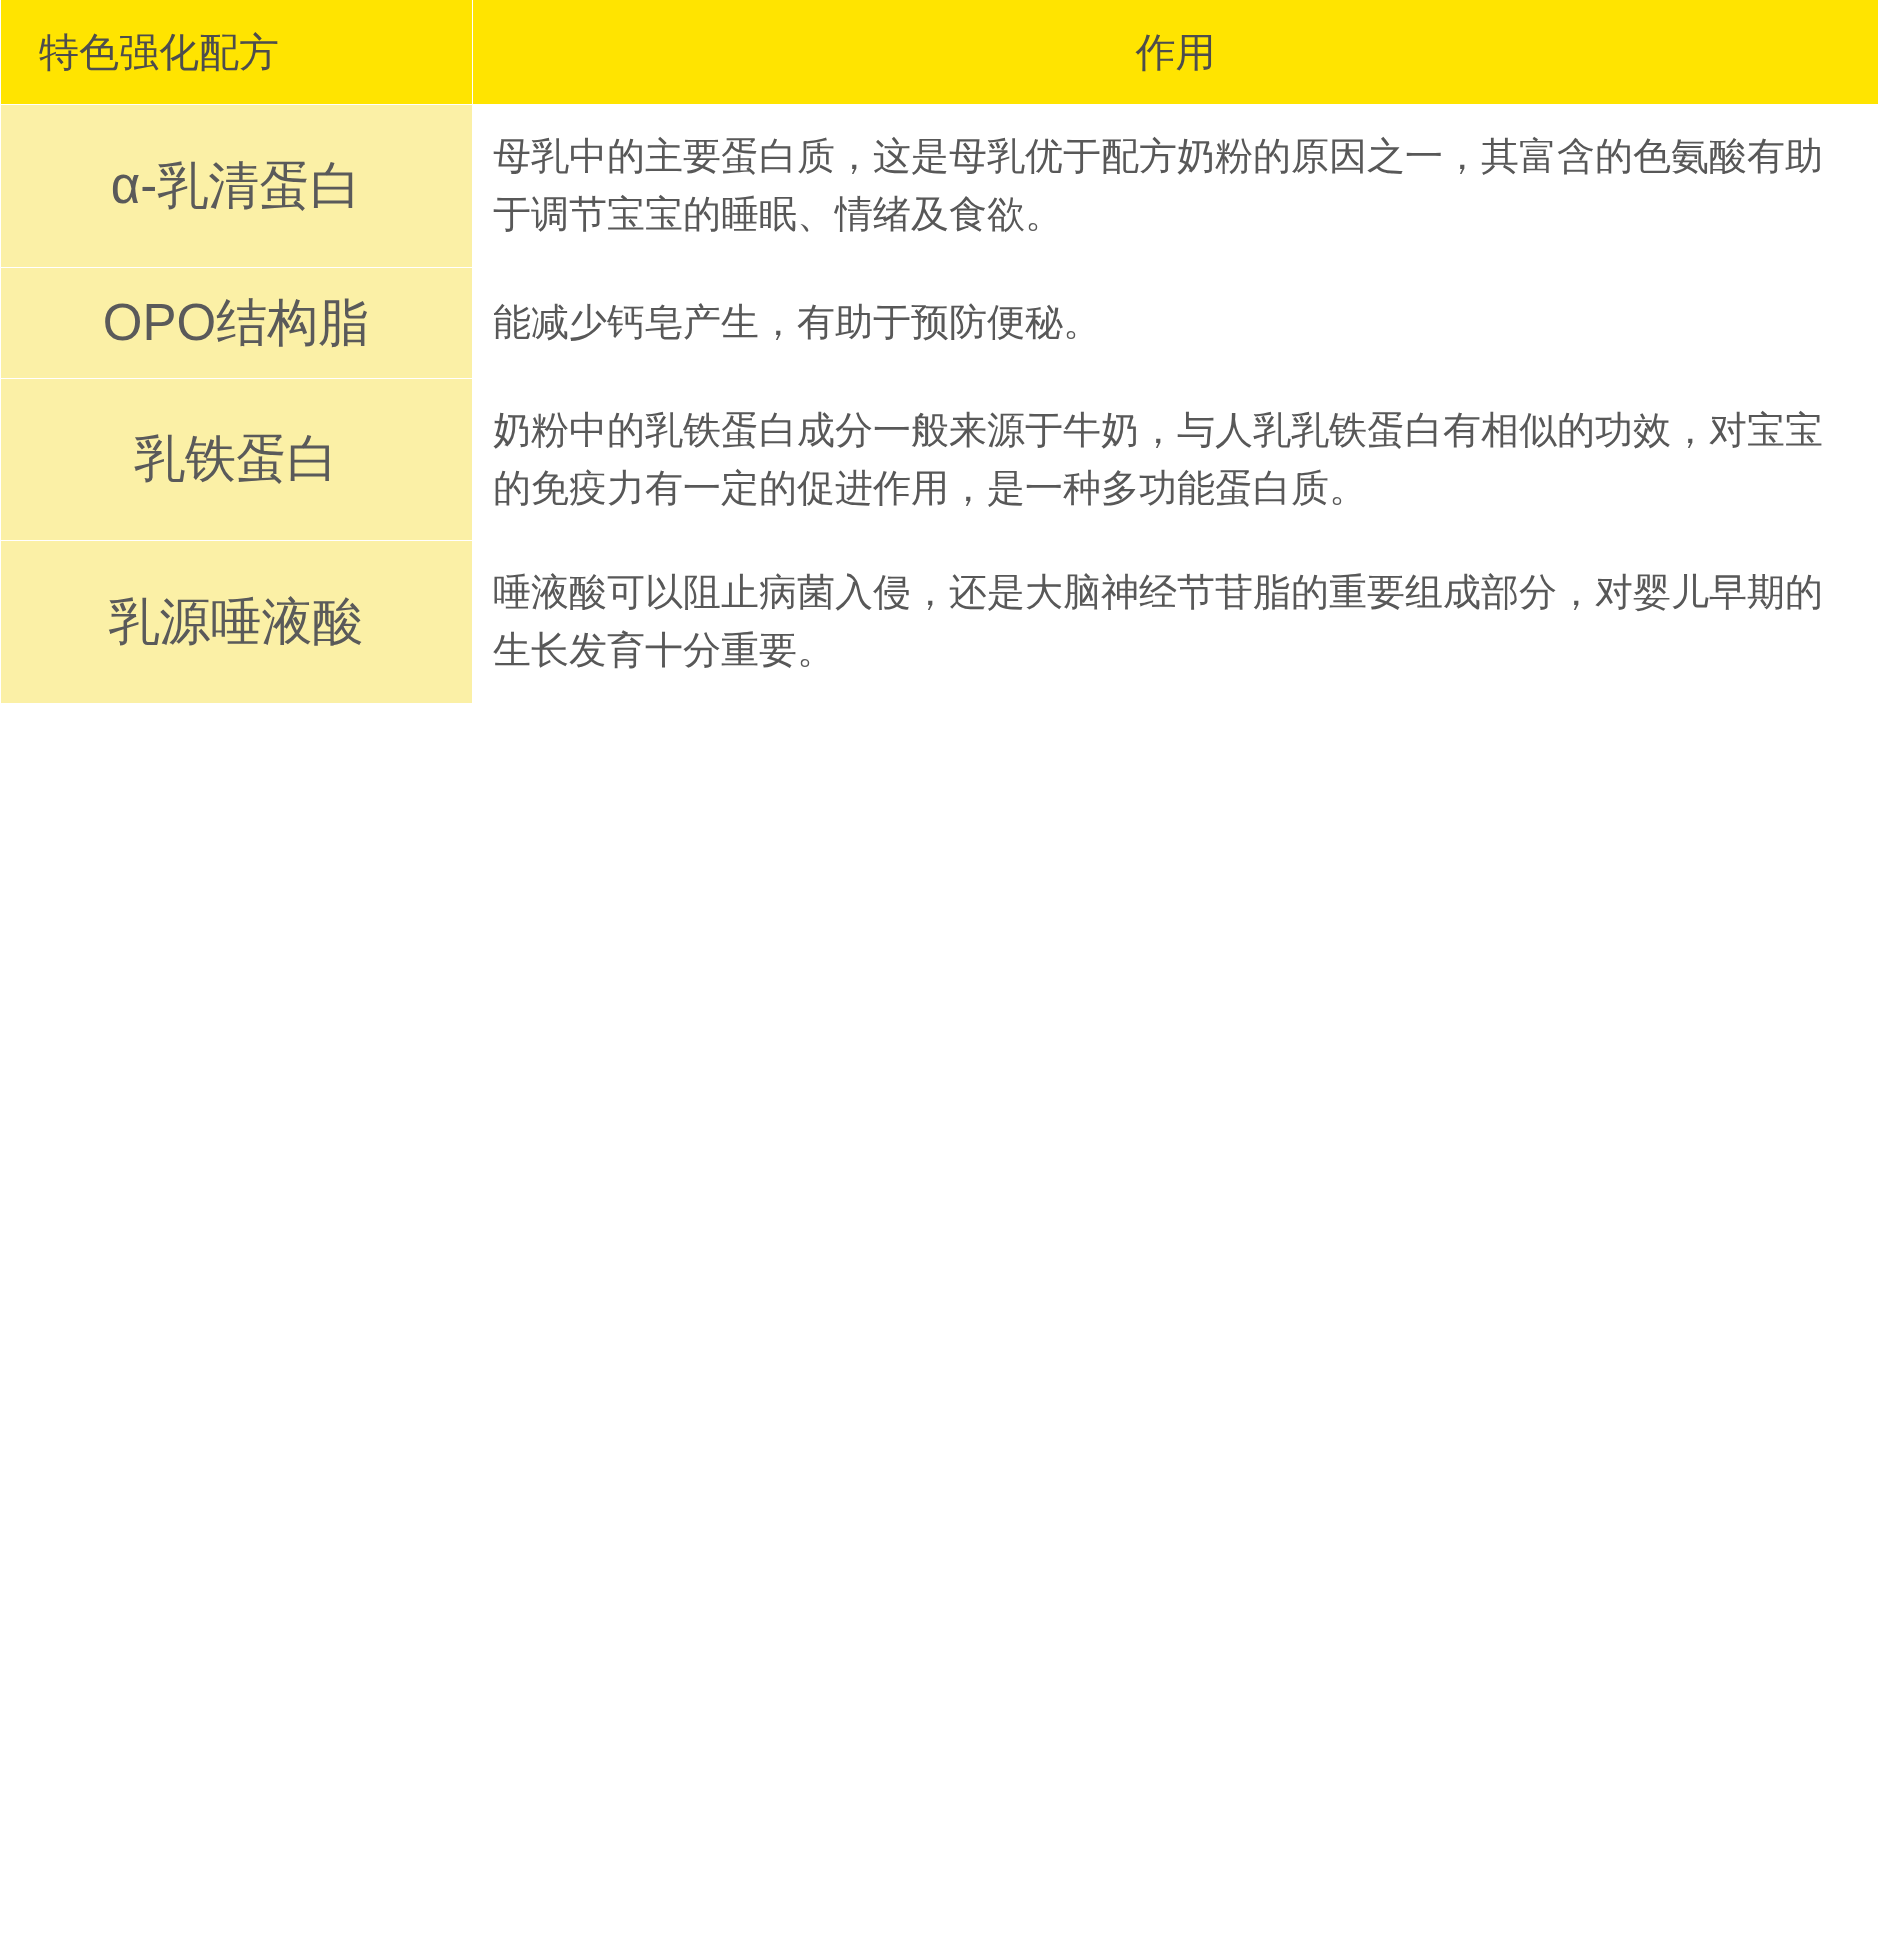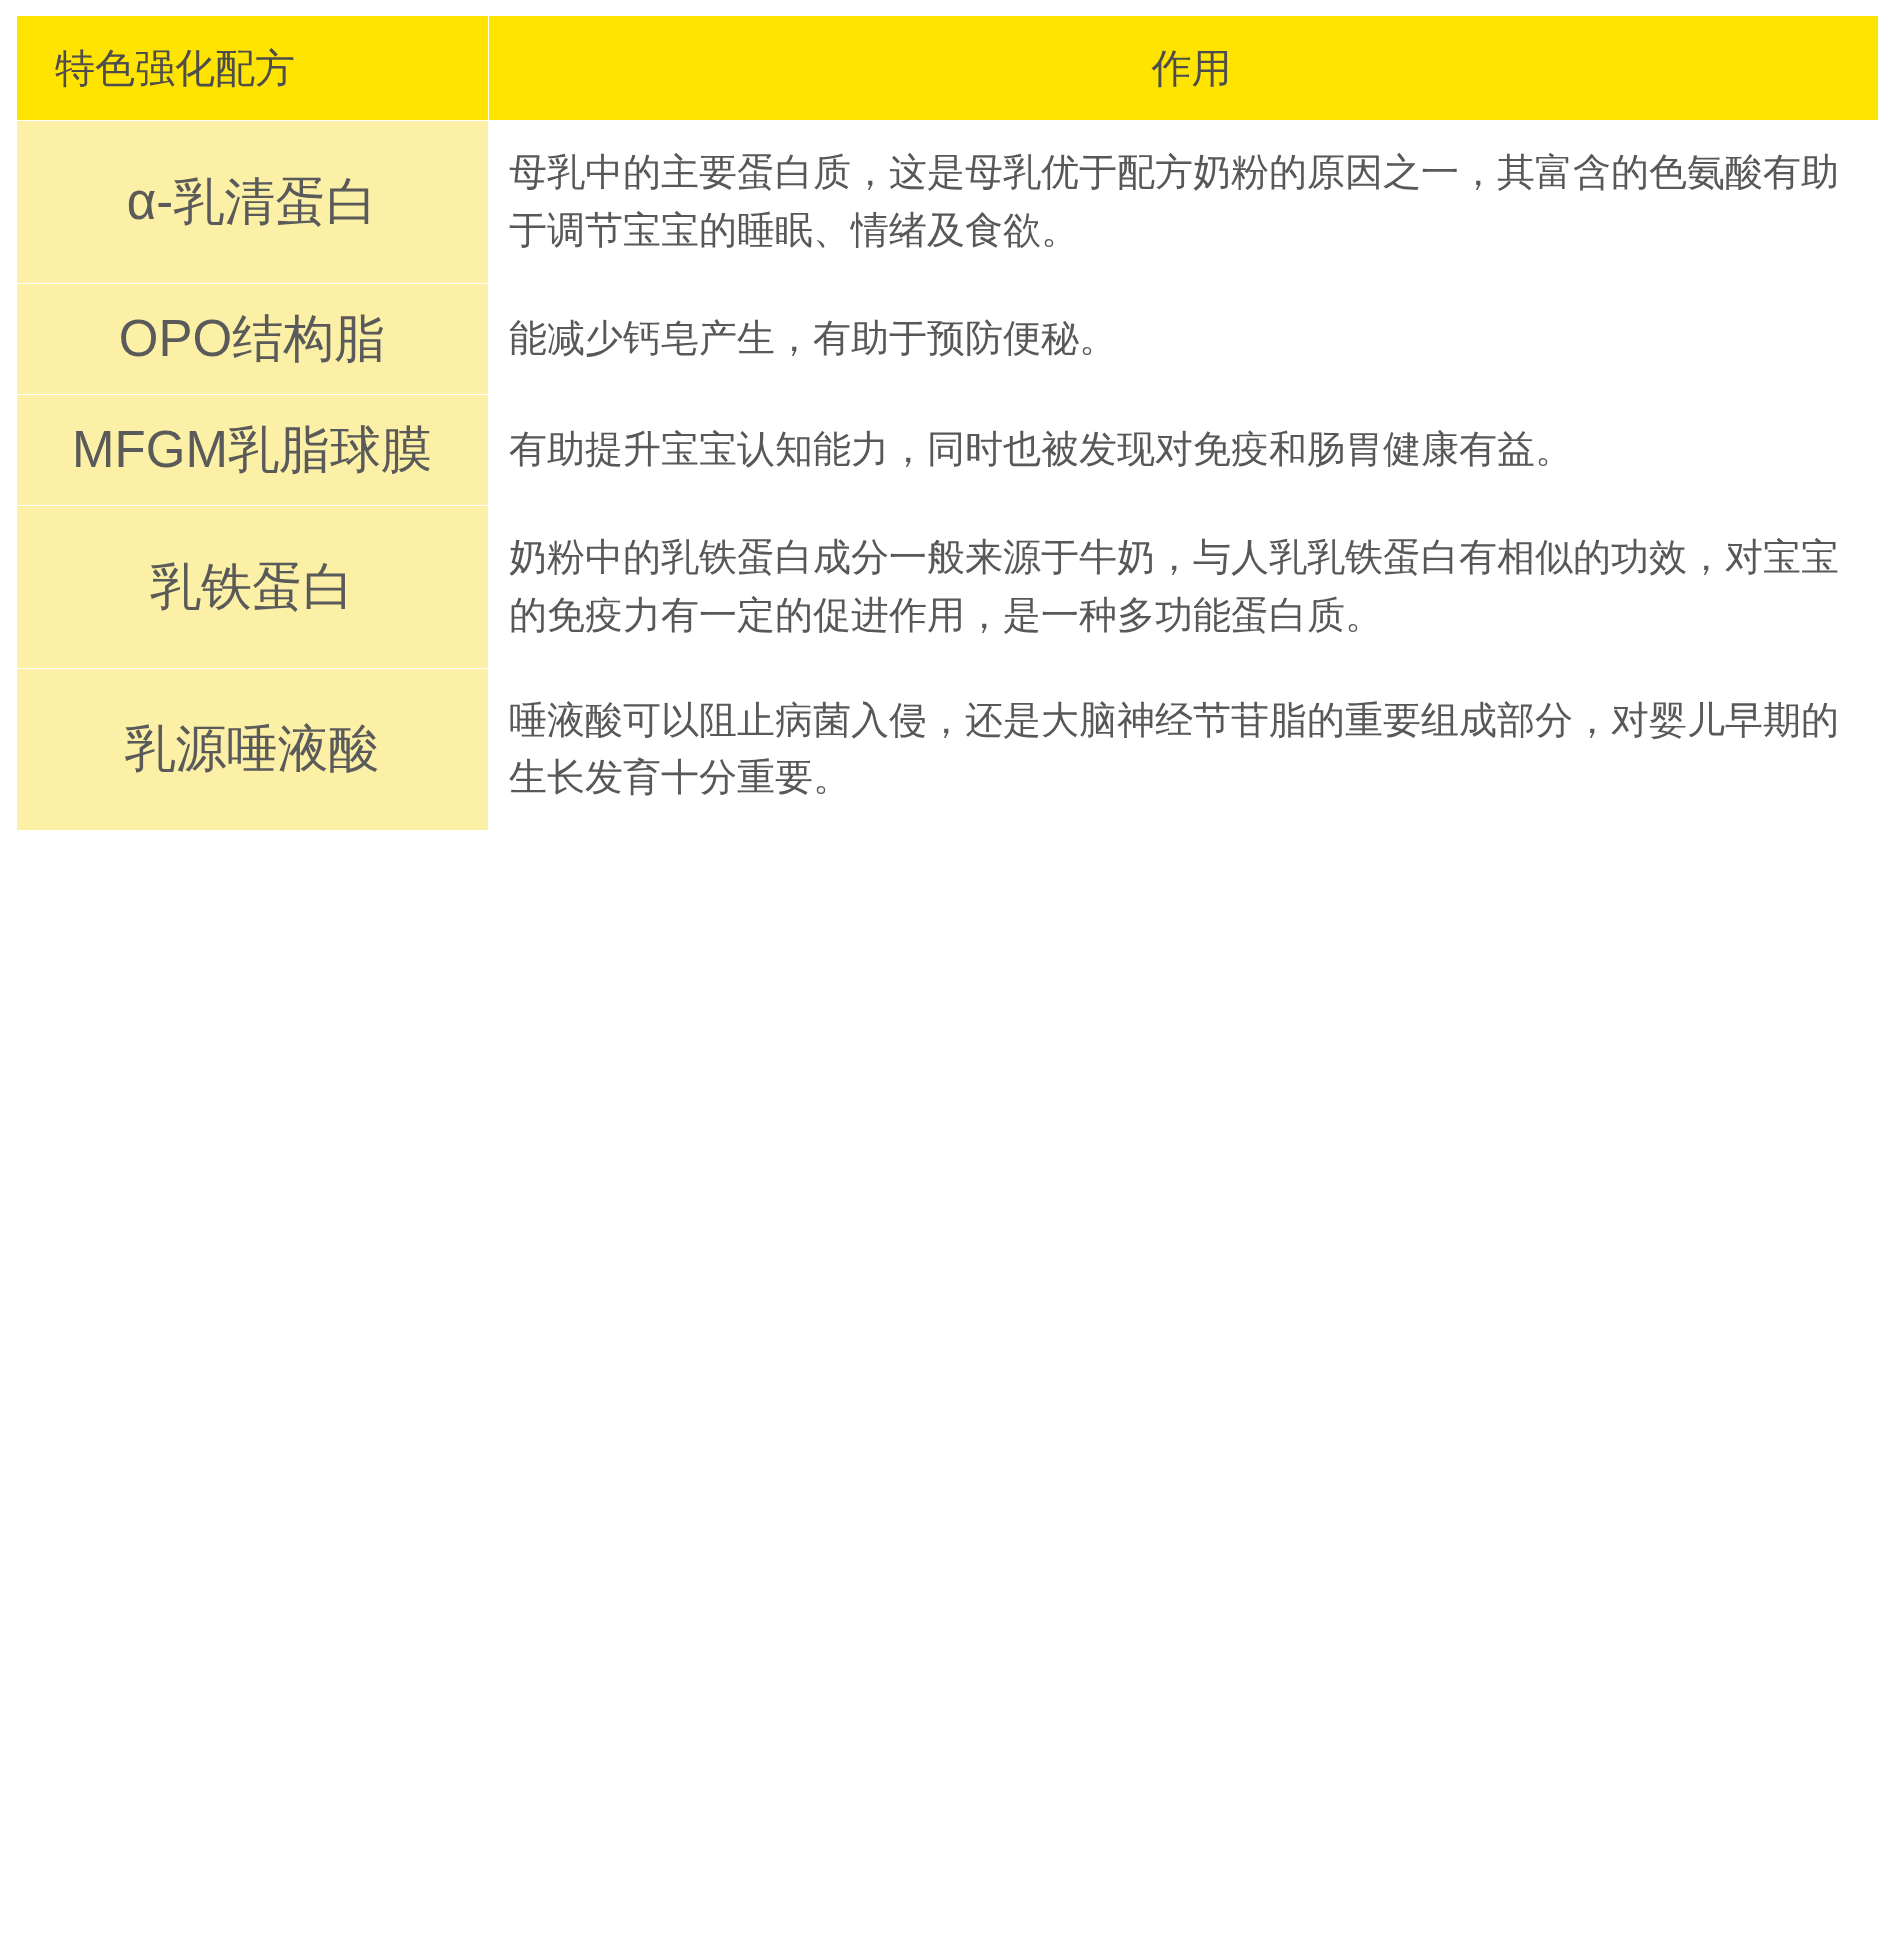--- a/index.html
+++ b/index.html
@@ -8,21 +8,21 @@
     background: #ffffff;
   }
   body {
     width: 1878px;
     font-family: "Liberation Sans", "DejaVu Sans", sans-serif;
     color: #4a4a4a;
   }
   .table-wrap {
     width: 1598px;
     box-sizing: border-box;
-    padding: 16px;
+    padding: 0;
   }
   table.ingredient-table {
     border-collapse: collapse;
     width: 1878px;
     table-layout: fixed;
   }
   table.ingredient-table col.col-name { width: 472px; }
   table.ingredient-table col.col-effect { width: 1406px; }
 
   .ingredient-table th,
@@ -92,24 +92,20 @@
     <tbody>
       <tr>
         <td class="cell-name">α-乳清蛋白</td>
         <td class="cell-effect">母乳中的主要蛋白质，这是母乳优于配方奶粉的原因之一，其富含的色氨酸有助于调节宝宝的睡眠、情绪及食欲。</td>
       </tr>
       <tr>
         <td class="cell-name">OPO结构脂</td>
         <td class="cell-effect">能减少钙皂产生，有助于预防便秘。</td>
       </tr>
       <tr>
-        <td class="cell-name">MFGM乳脂球膜</td>
-        <td class="cell-effect">有助提升宝宝认知能力，同时也被发现对免疫和肠胃健康有益。</td>
-      </tr>
-      <tr>
         <td class="cell-name">乳铁蛋白</td>
         <td class="cell-effect">奶粉中的乳铁蛋白成分一般来源于牛奶，与人乳乳铁蛋白有相似的功效，对宝宝的免疫力有一定的促进作用，是一种多功能蛋白质。</td>
       </tr>
       <tr>
         <td class="cell-name">乳源唾液酸</td>
         <td class="cell-effect">唾液酸可以阻止病菌入侵，还是大脑神经节苷脂的重要组成部分，对婴儿早期的生长发育十分重要。</td>
       </tr>
     </tbody>
   </table>
 </div>

